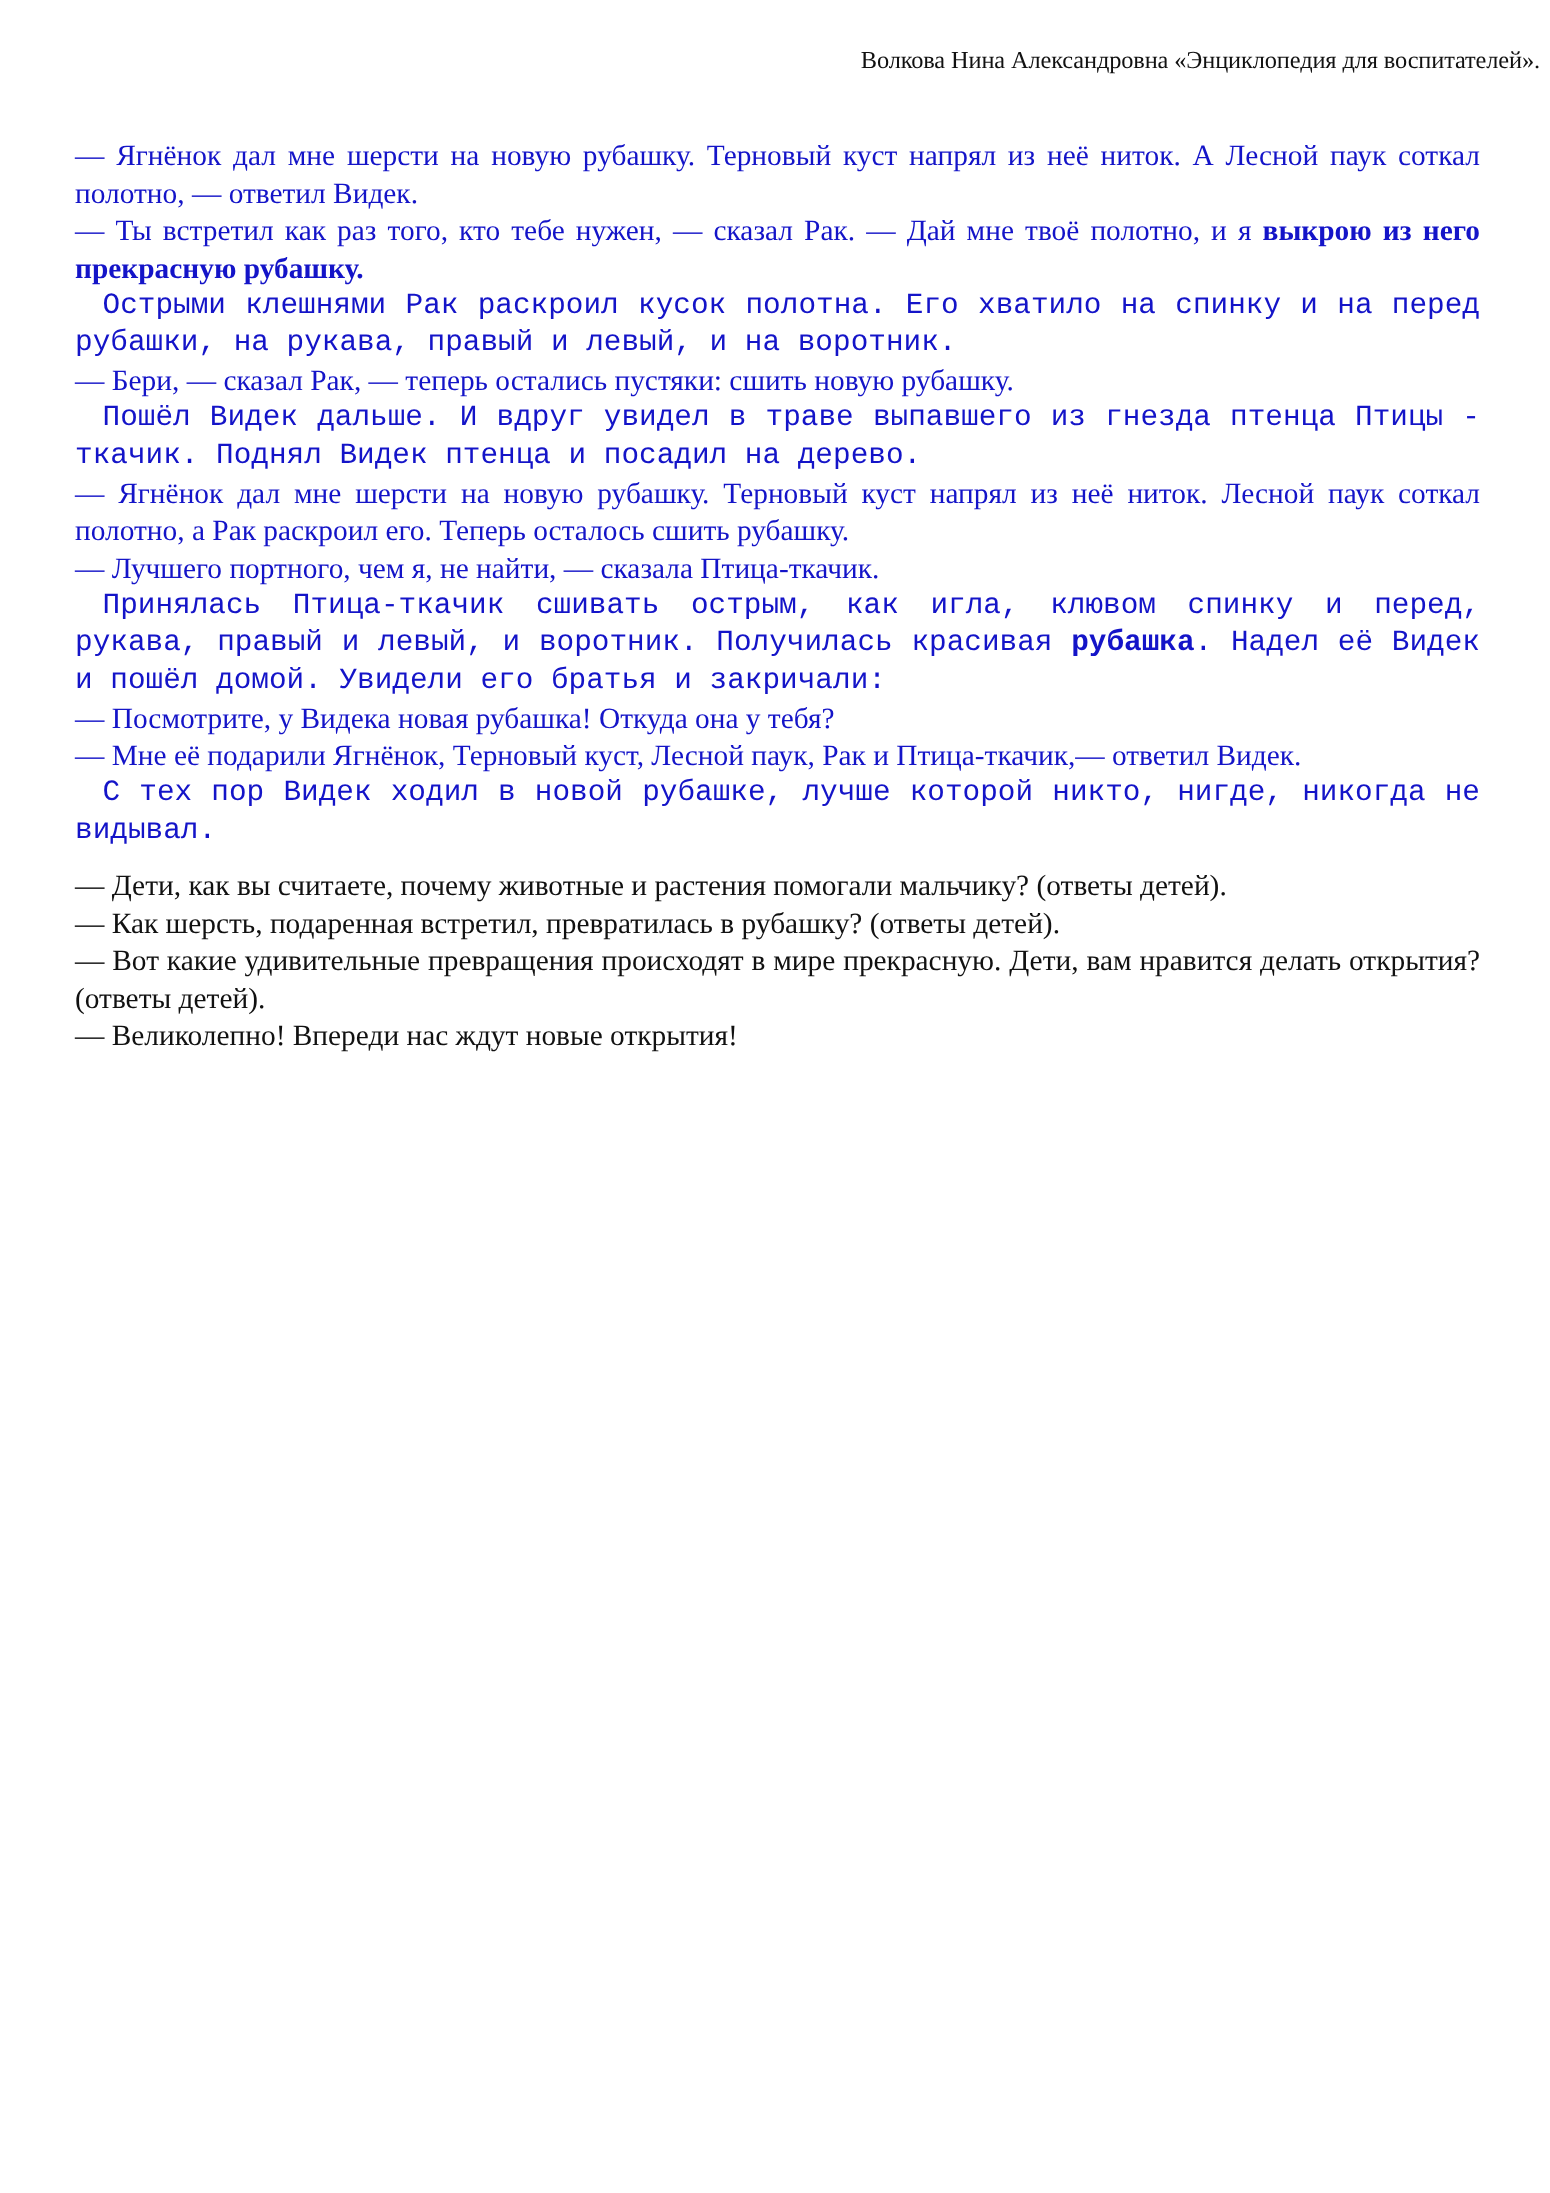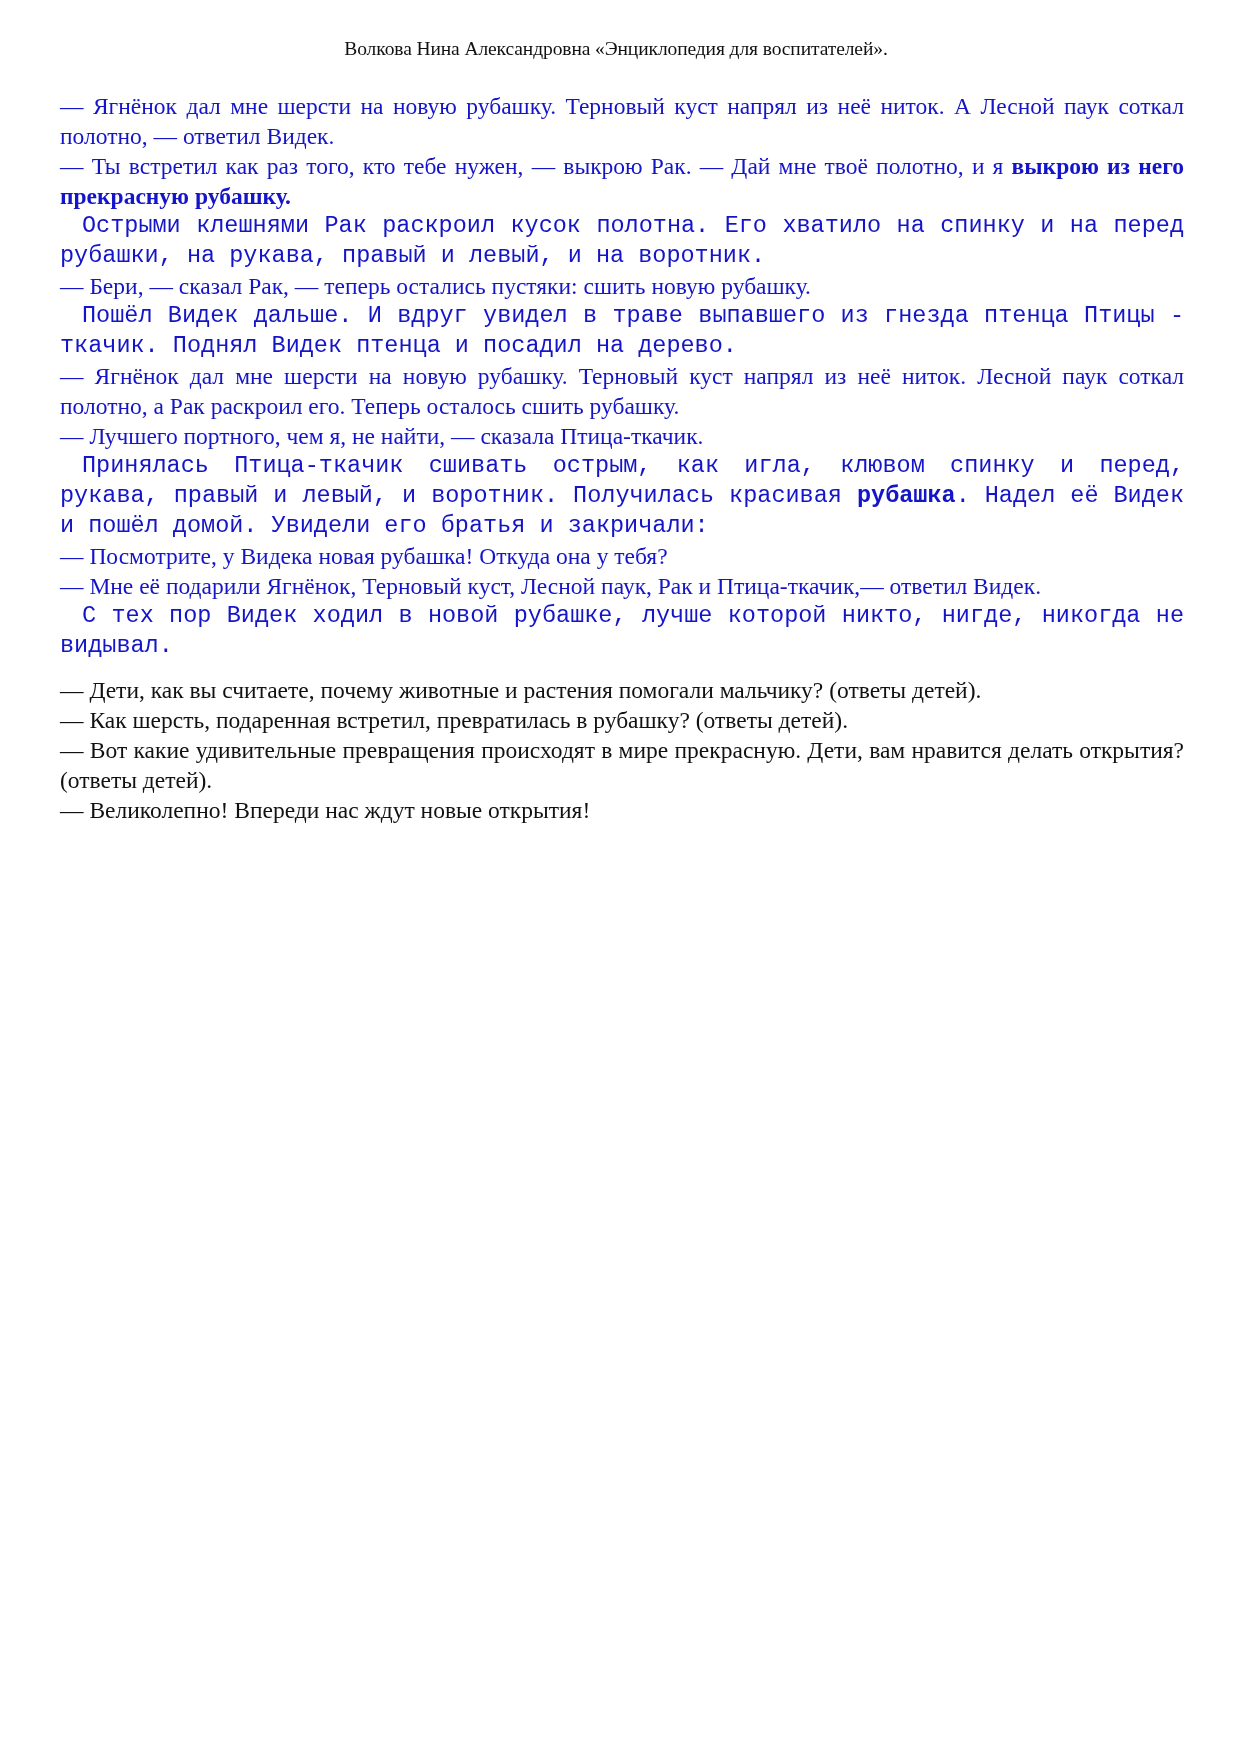--- a/index.html
+++ b/index.html
@@ -12,28 +12,28 @@
       height: 1754px;
       position: relative;
       overflow: hidden;
       font-family: "Liberation Serif", "DejaVu Serif", serif;
     }
     .header {
       position: absolute;
       top: 38px;
       left: 0;
       width: 1232px;
-      text-align: center;
+      text-align: right;
       font-size: 19.5px;
       color: #111111;
       letter-spacing: -0.1px;
     }
     .content {
       position: absolute;
-      top: 91px;
+      top: 110px;
       left: 60px;
       width: 1124px;
       font-size: 23.5px;
       line-height: 30px;
       text-align: justify;
     }
     .story { color: #1414c8; }
     .teacher { color: #111111; margin-top: 14px; }
     .p { margin: 0; padding: 0; }
     .indent { text-indent: 22px; font-family: Liberation Mono, monospace; }
@@ -41,21 +41,21 @@
     .ital { }
   </style>
 </head>
 <body>
 
 <div class="header">Волкова Нина Александровна «Энциклопедия для воспитателей».</div>
 
 <div class="content">
   <div class="story">
     <p class="p">— Ягнёнок дал мне шерсти на новую рубашку. Терновый куст напрял из неё ниток. А Лесной паук соткал полотно, — ответил Видек.</p>
-    <p class="p"><span>— Ты встретил как раз того, кто тебе нужен, — выкрою Рак. — Дай мне твоё полотно, и я </span><span class="bold">выкрою из него прекрасную рубашку.</span></p>
+    <p class="p"><span>— Ты встретил как раз того, кто тебе нужен, — сказал Рак. — Дай мне твоё полотно, и я </span><span class="bold">выкрою из него прекрасную рубашку.</span></p>
     <p class="p indent">Острыми клешнями Рак раскроил кусок полотна. Его хватило на спинку и на перед рубашки, на рукава, правый и левый, и на воротник.</p>
     <p class="p">— Бери, — сказал Рак, — теперь остались пустяки: сшить новую рубашку.</p>
     <p class="p indent">Пошёл Видек дальше. И вдруг увидел в траве выпавшего из гнезда птенца Птицы - ткачик. Поднял Видек птенца и посадил на дерево.</p>
     <p class="p">— Ягнёнок дал мне шерсти на новую рубашку. Терновый куст напрял из неё ниток. Лесной паук соткал полотно, а Рак раскроил его. Теперь осталось сшить рубашку.</p>
     <p class="p">— Лучшего портного, чем я, не найти, — сказала Птица-ткачик.</p>
     <p class="p indent"><span>Принялась Птица-ткачик сшивать острым, как игла, клювом спинку и перед, рукава, правый и левый, и воротник. Получилась красивая </span><span class="bold">рубашка</span><span>. Надел её Видек и пошёл домой. Увидели его братья и закричали:</span></p>
     <p class="p">— Посмотрите, у Видека новая рубашка! Откуда она у тебя?</p>
     <p class="p">— Мне её подарили Ягнёнок, Терновый куст, Лесной паук, Рак и Птица-ткачик,— ответил Видек.</p>
     <p class="p indent">С тех пор Видек ходил в новой рубашке, лучше которой никто, нигде, никогда не видывал.</p>
   </div>

